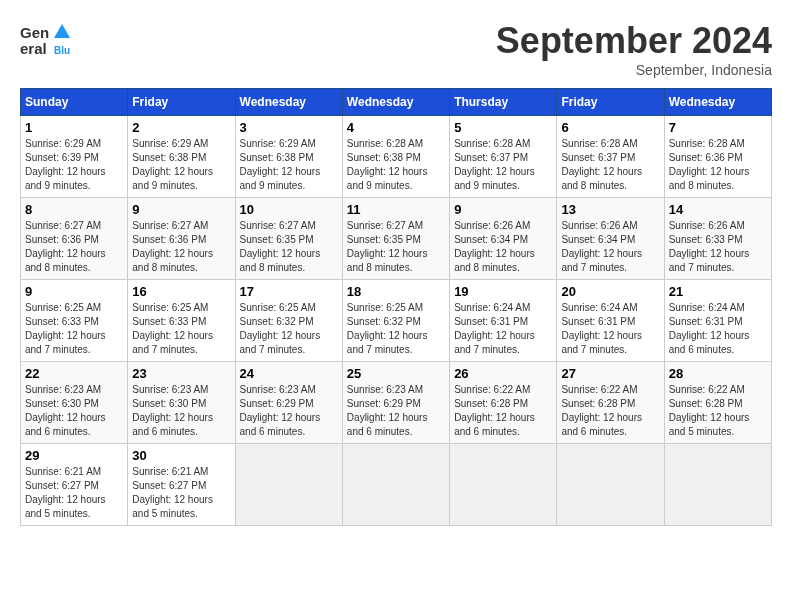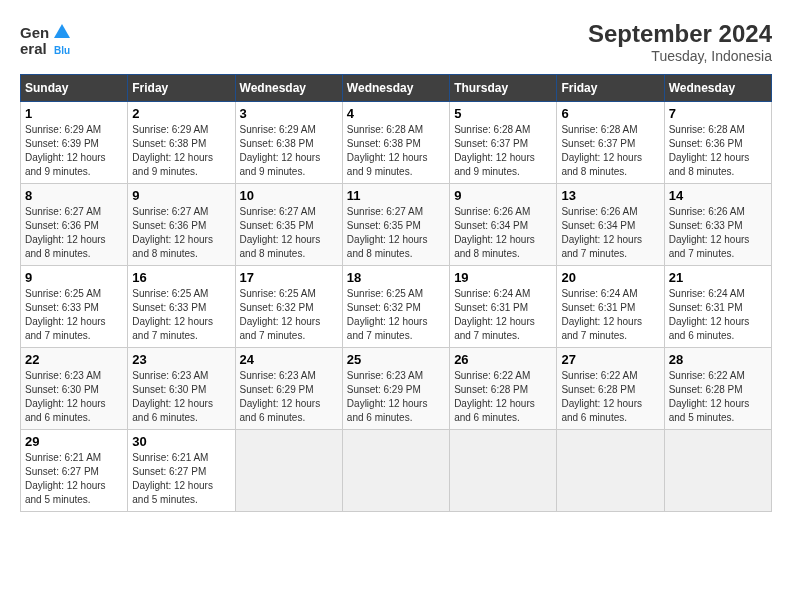--- a/index.html
+++ b/index.html
@@ -19,35 +19,35 @@
     .logo {
       display: flex;
       align-items: center;
       gap: 4px;
       text-align: center;
     }
     .title-area {
       text-align: right;
     }
     .month-title {
-      font-size: 24px;
+      font-size: 36px;
       font-weight: bold;
       color: #333;
     }
     .location {
       font-size: 14px;
       color: #555;
     }
     table {
       width: 100%;
       border-collapse: collapse;
       font-size: 10.5px;
     }
     thead tr {
-      background: #404040;
+      background: #1d4ed8;
       color: #fff;
     }
     thead th {
       padding: 6px 4px;
       text-align: left;
       font-size: 12px;
       font-weight: bold;
       border: 1px solid #1e4d8c;
     }
     tbody td {
@@ -83,21 +83,21 @@
   <div class="logo">
     <svg width="50" height="44" viewBox="0 0 50 44">
       <text x="0" y="18" font-size="15" font-weight="bold" fill="#333" font-family="Arial">Gen</text>
       <text x="0" y="34" font-size="15" font-weight="bold" fill="#333" font-family="Arial">eral</text>
       <polygon points="42,4 50,18 34,18" fill="#2196F3"></polygon>
       <text x="34" y="34" font-size="10" font-weight="bold" fill="#2196F3" font-family="Arial">Blue</text>
     </svg>
   </div>
   <div class="title-area">
     <div class="month-title">September 2024</div>
-    <div class="location">Tuesday, Indonesia</div>
+    <div class="location">September, Indonesia</div>
   </div>
 </div>
 
 <table>
   <thead>
     <tr>
     <th>Sunday</th>
         <th>Friday</th>
         <th>Wednesday</th>
         <th>Wednesday</th>

